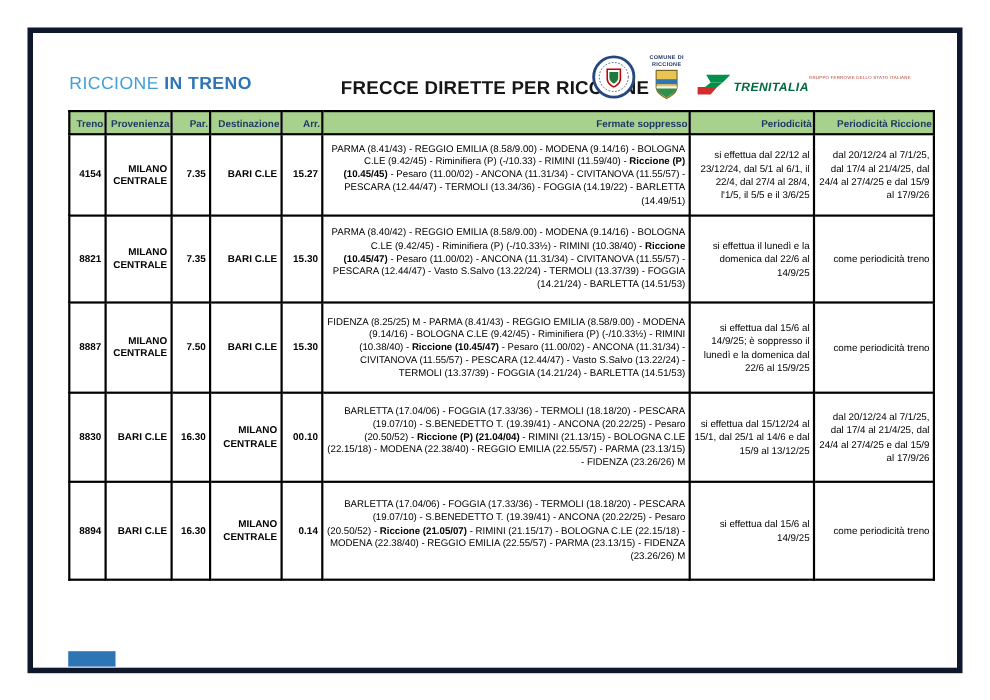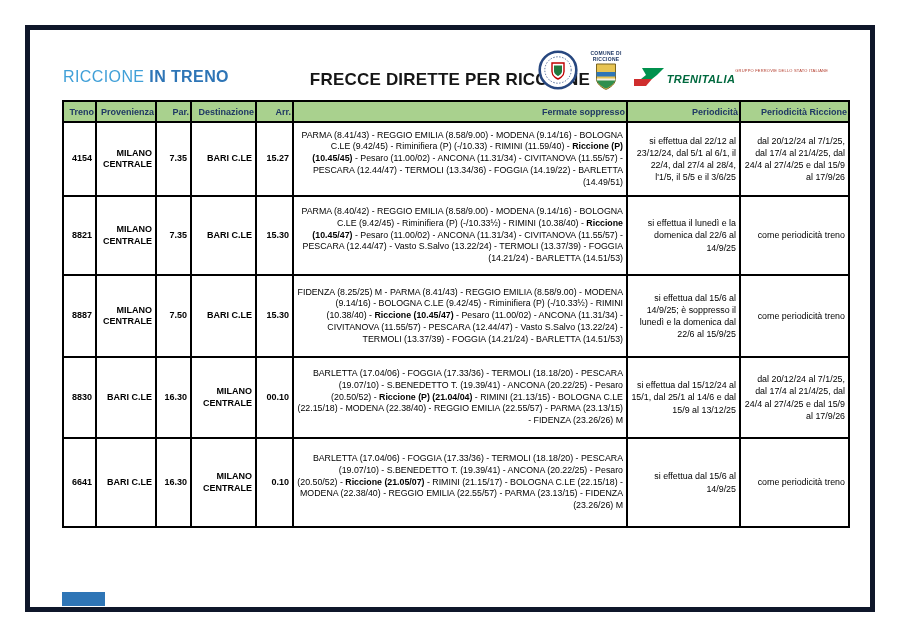--- a/index.html
+++ b/index.html
@@ -176,25 +176,25 @@
         <td class="key">8830</td>
         <td class="key">BARI C.LE</td>
         <td class="key">16.30</td>
         <td class="key">MILANO CENTRALE</td>
         <td class="key">00.10</td>
         <td class="fermate"><span>BARLETTA (17.04/06) - FOGGIA (17.33/36) - TERMOLI (18.18/20) - PESCARA (19.07/10) - S.BENEDETTO T. (19.39/41) - ANCONA (20.22/25) - Pesaro (20.50/52) - </span><b>Riccione (P) (21.04/04)</b><span> - RIMINI (21.13/15) - BOLOGNA C.LE (22.15/18) - MODENA (22.38/40) - REGGIO EMILIA (22.55/57) - PARMA (23.13/15) - FIDENZA (23.26/26) M</span></td>
         <td class="periodicita">si effettua dal 15/12/24 al 15/1, dal 25/1 al 14/6 e dal 15/9 al 13/12/25</td>
         <td class="periodicita">dal 20/12/24 al 7/1/25, dal 17/4 al 21/4/25, dal 24/4 al 27/4/25 e dal 15/9 al 17/9/26</td>
       </tr>
       <tr style="height:89px">
-        <td class="key">6641</td>
+        <td class="key">8894</td>
         <td class="key">BARI C.LE</td>
         <td class="key">16.30</td>
         <td class="key">MILANO CENTRALE</td>
-        <td class="key">0.10</td>
+        <td class="key">0.14</td>
         <td class="fermate"><span>BARLETTA (17.04/06) - FOGGIA (17.33/36) - TERMOLI (18.18/20) - PESCARA (19.07/10) - S.BENEDETTO T. (19.39/41) - ANCONA (20.22/25) - Pesaro (20.50/52) - </span><b>Riccione (21.05/07)</b><span> - RIMINI (21.15/17) - BOLOGNA C.LE (22.15/18) - MODENA (22.38/40) - REGGIO EMILIA (22.55/57) - PARMA (23.13/15) - FIDENZA (23.26/26) M</span></td>
         <td class="periodicita">si effettua dal 15/6 al 14/9/25</td>
         <td class="periodicita">come periodicità treno</td>
       </tr>
     </tbody>
   </table>
 
   <div class="footer-mark"></div>
 </div>
 

